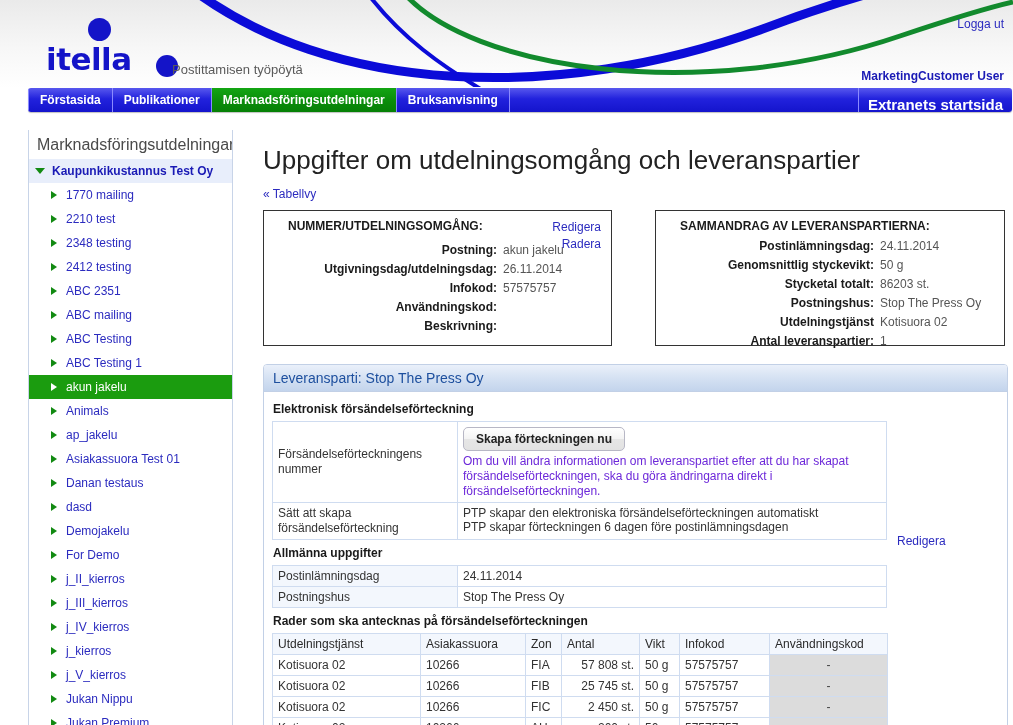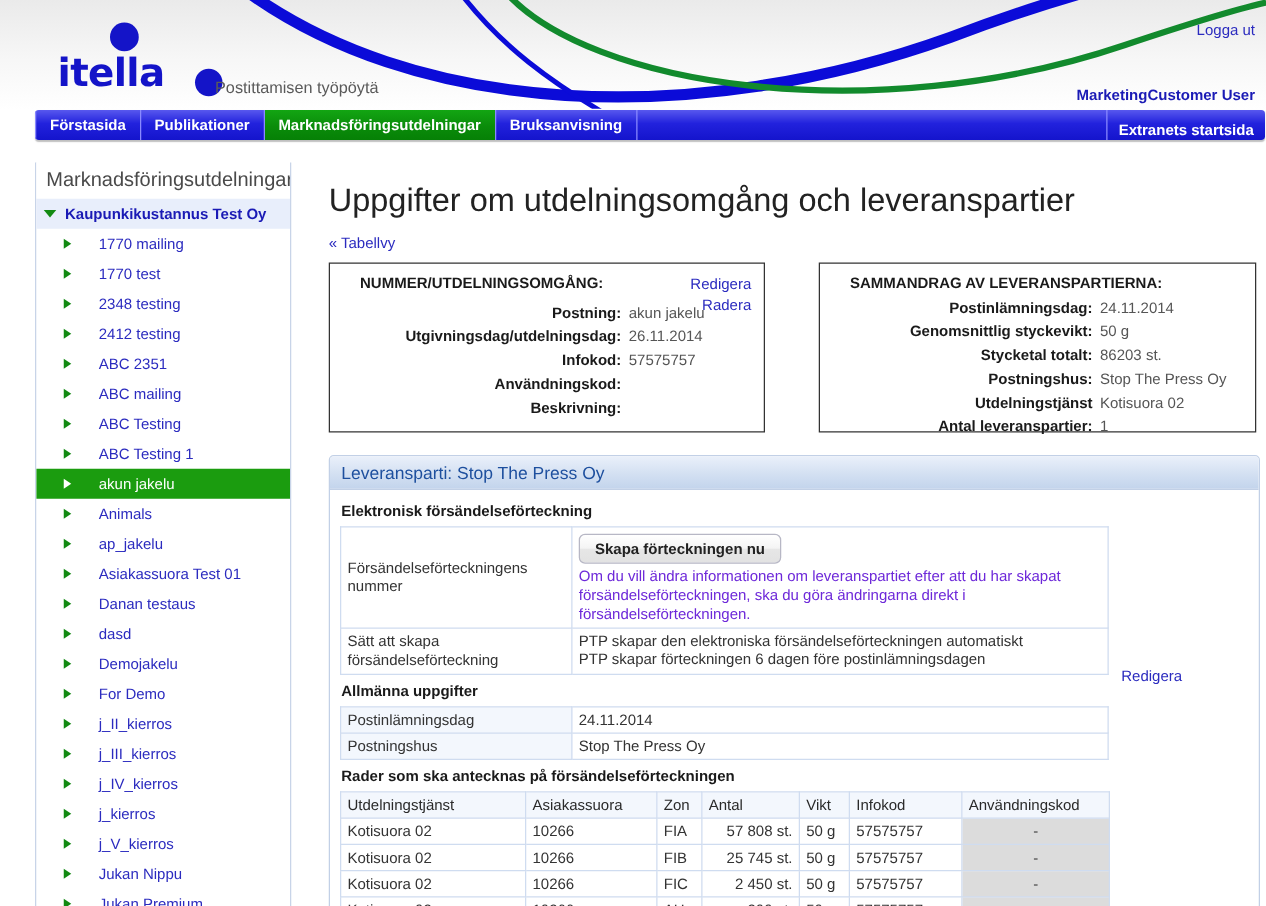--- a/index.html
+++ b/index.html
@@ -121,21 +121,21 @@
   .nav-tab.active {
     background: linear-gradient(to bottom, #13a513 0%, #0a8c0a 55%, #068006 100%);
     border-right: 1px solid #8a8aff;
   }
   #nav-spacer { flex: 1; }
   #nav-extranet {
     display: flex;
     align-items: center;
     justify-content: center;
     padding: 16px 9px;
-    font-size: 12px;
+    font-size: 15px;
     font-weight: bold;
     color: #ffffff;
     cursor: pointer;
     border-left: 1px solid #8a8aff;
     white-space: nowrap;
   }
 
   
   #sidebar {
     position: absolute;
@@ -191,21 +191,21 @@
     height: 24px;
     line-height: 24px;
     padding-left: 22px;
     display: flex;
     align-items: center;
     cursor: pointer;
   }
   .tree-item .lbl {
     font-size: 12px;
     color: #2b2bbf;
-    margin-left: 22px;
+    margin-left: 9px;
     white-space: nowrap;
   }
   .tree-item.selected {
     background: #1b9c0f;
   }
   .tree-item.selected .lbl {
     color: #ffffff;
   }
   .tree-item.selected .caret-right {
     border-left-color: #ffffff;
@@ -476,21 +476,21 @@
       <span class="caret-down"></span>
       <span class="lbl">Kaupunkikustannus Test Oy</span>
     </div>
 
     <div class="tree-item">
       <span class="caret-right"></span>
       <span class="lbl">1770 mailing</span>
       </div>
     <div class="tree-item">
       <span class="caret-right"></span>
-      <span class="lbl">1770 test</span>
+      <span class="lbl">2210 test</span>
       </div>
     <div class="tree-item">
       <span class="caret-right"></span>
       <span class="lbl">2348 testing</span>
       </div>
     <div class="tree-item">
       <span class="caret-right"></span>
       <span class="lbl">2412 testing</span>
       </div>
     <div class="tree-item">

